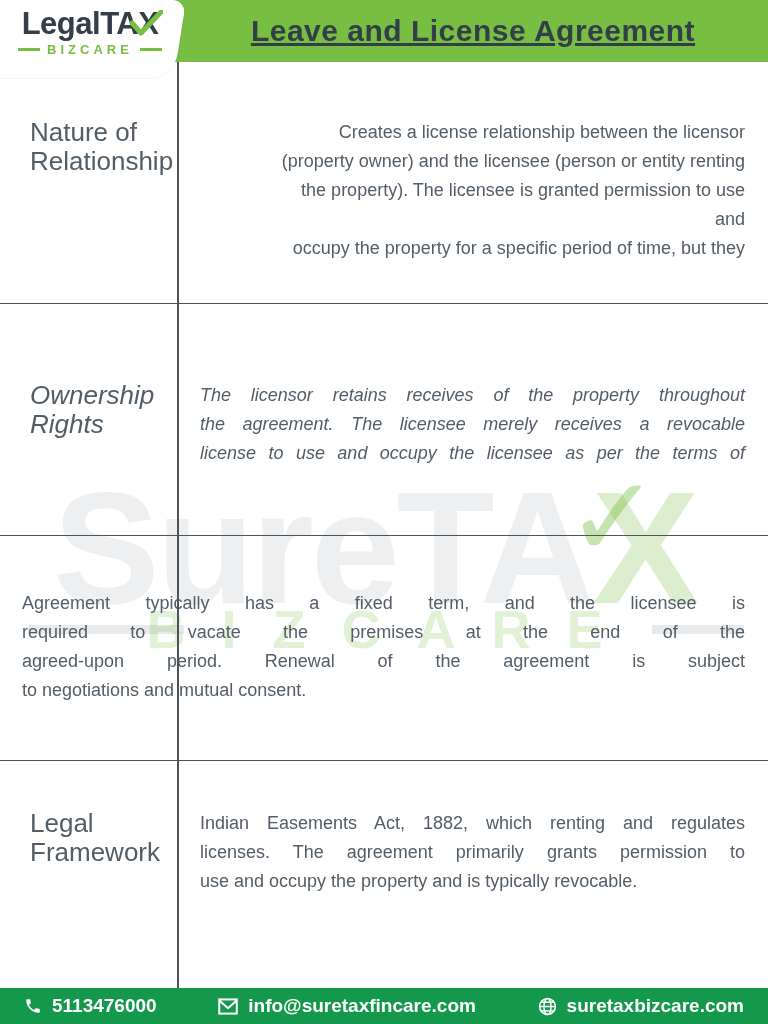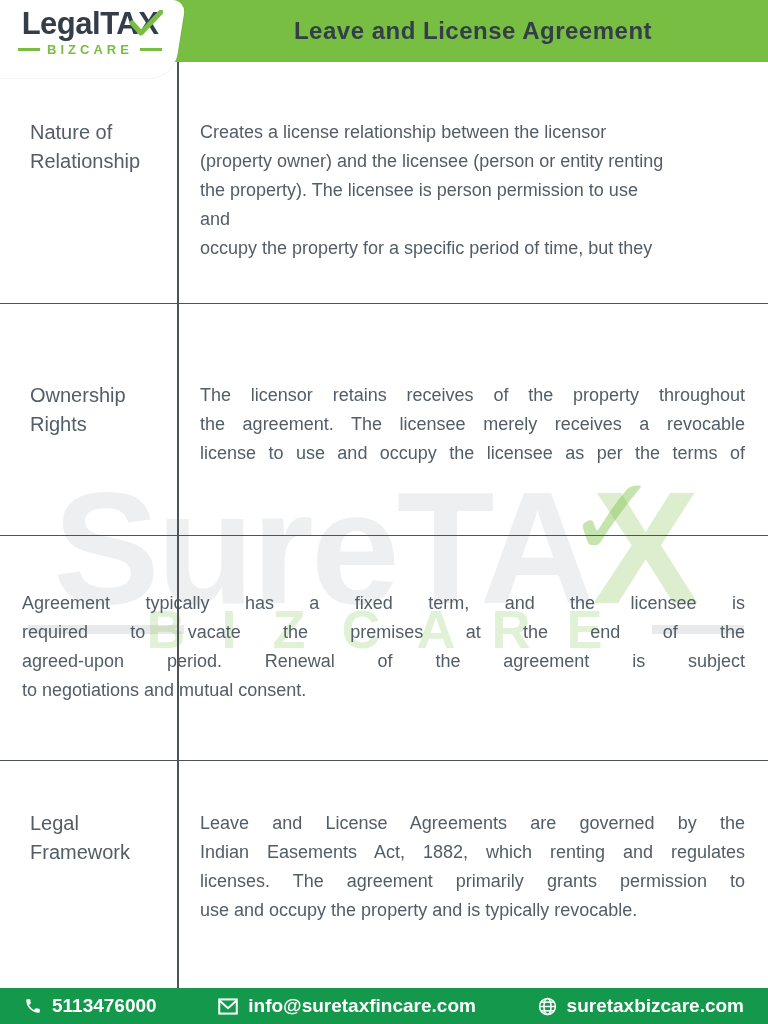--- a/index.html
+++ b/index.html
@@ -10,21 +10,21 @@
     --line:#4d5358;
   }
   *{margin:0;padding:0;box-sizing:border-box;}
   html,body{width:768px;height:1024px;}
   body{font-family:"Liberation Sans",sans-serif;background:#fff;}
   .page{position:relative;width:768px;height:1024px;background:#fff;overflow:hidden;}
 
   
   .header-bar{position:absolute;left:0;top:0;width:768px;height:62px;background:var(--green);z-index:2;}
   .page-title{position:absolute;left:178px;right:0;top:0;height:62px;display:flex;align-items:center;justify-content:center;z-index:3;}
-  .page-title span{font-size:24px;font-weight:bold;color:var(--dark);letter-spacing:.5px;}
+  .page-title span{font-size:30px;font-weight:bold;color:var(--dark);letter-spacing:.5px;text-decoration:underline;}
   .logo-plate{position:absolute;left:-24px;top:0;width:204px;height:78px;background:#fff;border-radius:0 14px 24px 14px;transform:skewX(-9deg);z-index:4;box-shadow:0 0 0 1px rgba(0,0,0,0.04);}
   .logo-content{position:absolute;left:0;top:7px;width:180px;z-index:5;text-align:center;}
   .logo-brand{font-size:31px;font-weight:bold;color:var(--dark);letter-spacing:-0.5px;line-height:34px;}
   .logo-x{position:relative;display:inline-block;}
   .logo-x .chk{position:absolute;left:-9px;top:3px;width:34px;height:26px;}
   .logo-tagline{display:flex;align-items:center;justify-content:center;gap:7px;margin-top:1px;}
   .logo-tagline .dash{width:22px;height:2.5px;background:var(--green);}
   .logo-tagline .tg{font-size:13px;font-weight:bold;color:var(--green);letter-spacing:4px;}
 
   
@@ -36,33 +36,33 @@
   .wm-dash{position:absolute;height:9px;background:rgba(90,98,106,0.14);top:625px;}
   .wm-dash.left{left:28px;width:156px;}
   .wm-dash.right{left:652px;width:92px;}
 
   
   .table{position:absolute;left:0;top:62px;width:768px;z-index:1;}
   .v-divider{position:absolute;left:177px;top:62px;height:926px;width:1.5px;background:var(--line);z-index:2;}
   .row{display:flex;width:768px;}
   .row + .row{border-top:1.5px solid var(--line);}
   .row-1{height:241px;}
-  .row-2{height:232px;}
+  .row-2{height:232px;font-style:italic;}
   .row-3{height:225px;}
   .row-4{height:260px;}
-  .row-label{width:178px;flex:none;padding-left:30px;white-space:pre-line;font-size:20px;line-height:29px;color:var(--body);}
+  .row-label{width:178px;flex:none;padding-left:30px;white-space:pre-line;font-size:26px;line-height:29px;color:var(--body);}
   .cell-text{flex:1;padding-left:22px;padding-right:23px;font-size:18px;line-height:29px;color:var(--body);}
   .row-1 .row-label,.row-1 .cell-text{padding-top:56px;}
   .row-2 .row-label,.row-2 .cell-text{padding-top:77px;}
   .row-3 .row-label,.row-3 .cell-text{padding-top:53px;}
   .row-4 .row-label,.row-4 .cell-text{padding-top:48px;}
   .cell-text .line{white-space:nowrap;}
   .cell-text.just .line{text-align:justify;text-align-last:justify;}
   .cell-text.just-last-left .line:last-child{text-align:center;text-align-last:left;}
-  .cell-text.align-left .line{text-align:left;}
+  .cell-text.align-left .line{text-align:right;}
 
   
   .footer{position:absolute;left:0;top:988px;width:768px;height:36px;background:var(--footer-green);z-index:3;display:flex;align-items:center;justify-content:space-between;padding:0 24px;}
   .contact{display:flex;align-items:center;gap:10px;color:#fff;font-size:19px;font-weight:bold;}
   .contact svg{display:block;}
 </style>
 </head>
 <body>
 
 <div class="page">
@@ -92,21 +92,21 @@
   </div>
 
   <div class="v-divider"></div>
   <div class="table">
     <div class="row row-1">
       <div class="row-label">Nature of
 Relationship</div>
       <div class="cell-text align-left">
           <div class="line">Creates a license relationship between the licensor</div>
           <div class="line">(property owner) and the licensee (person or entity renting</div>
-          <div class="line">the property). The licensee is person permission to use</div>
+          <div class="line">the property). The licensee is granted permission to use</div>
           <div class="line">and</div>
           <div class="line">occupy the property for a specific period of time, but they</div>
         </div>
     </div>
     <div class="row row-2">
       <div class="row-label">Ownership
 Rights</div>
       <div class="cell-text just">
           <div class="line">The licensor retains receives of the property throughout</div>
           <div class="line">the agreement. The licensee merely receives a revocable</div>
@@ -118,21 +118,20 @@
           <div class="line">Agreement typically has a fixed term, and the licensee is</div>
           <div class="line">required to vacate the premises at the end of the</div>
           <div class="line">agreed-upon period. Renewal of the agreement is subject</div>
           <div class="line">to negotiations and mutual consent.</div>
         </div>
     </div>
     <div class="row row-4">
       <div class="row-label">Legal
 Framework</div>
       <div class="cell-text just just-last-left">
-          <div class="line">Leave and License Agreements are governed by the</div>
           <div class="line">Indian Easements Act, 1882, which renting and regulates</div>
           <div class="line">licenses. The agreement primarily grants permission to</div>
           <div class="line">use and occupy the property and is typically revocable.</div>
         </div>
     </div>
   </div>
 
   <div class="footer">
     <div class="contact">
       <svg width="18" height="18" viewBox="0 0 24 24">

